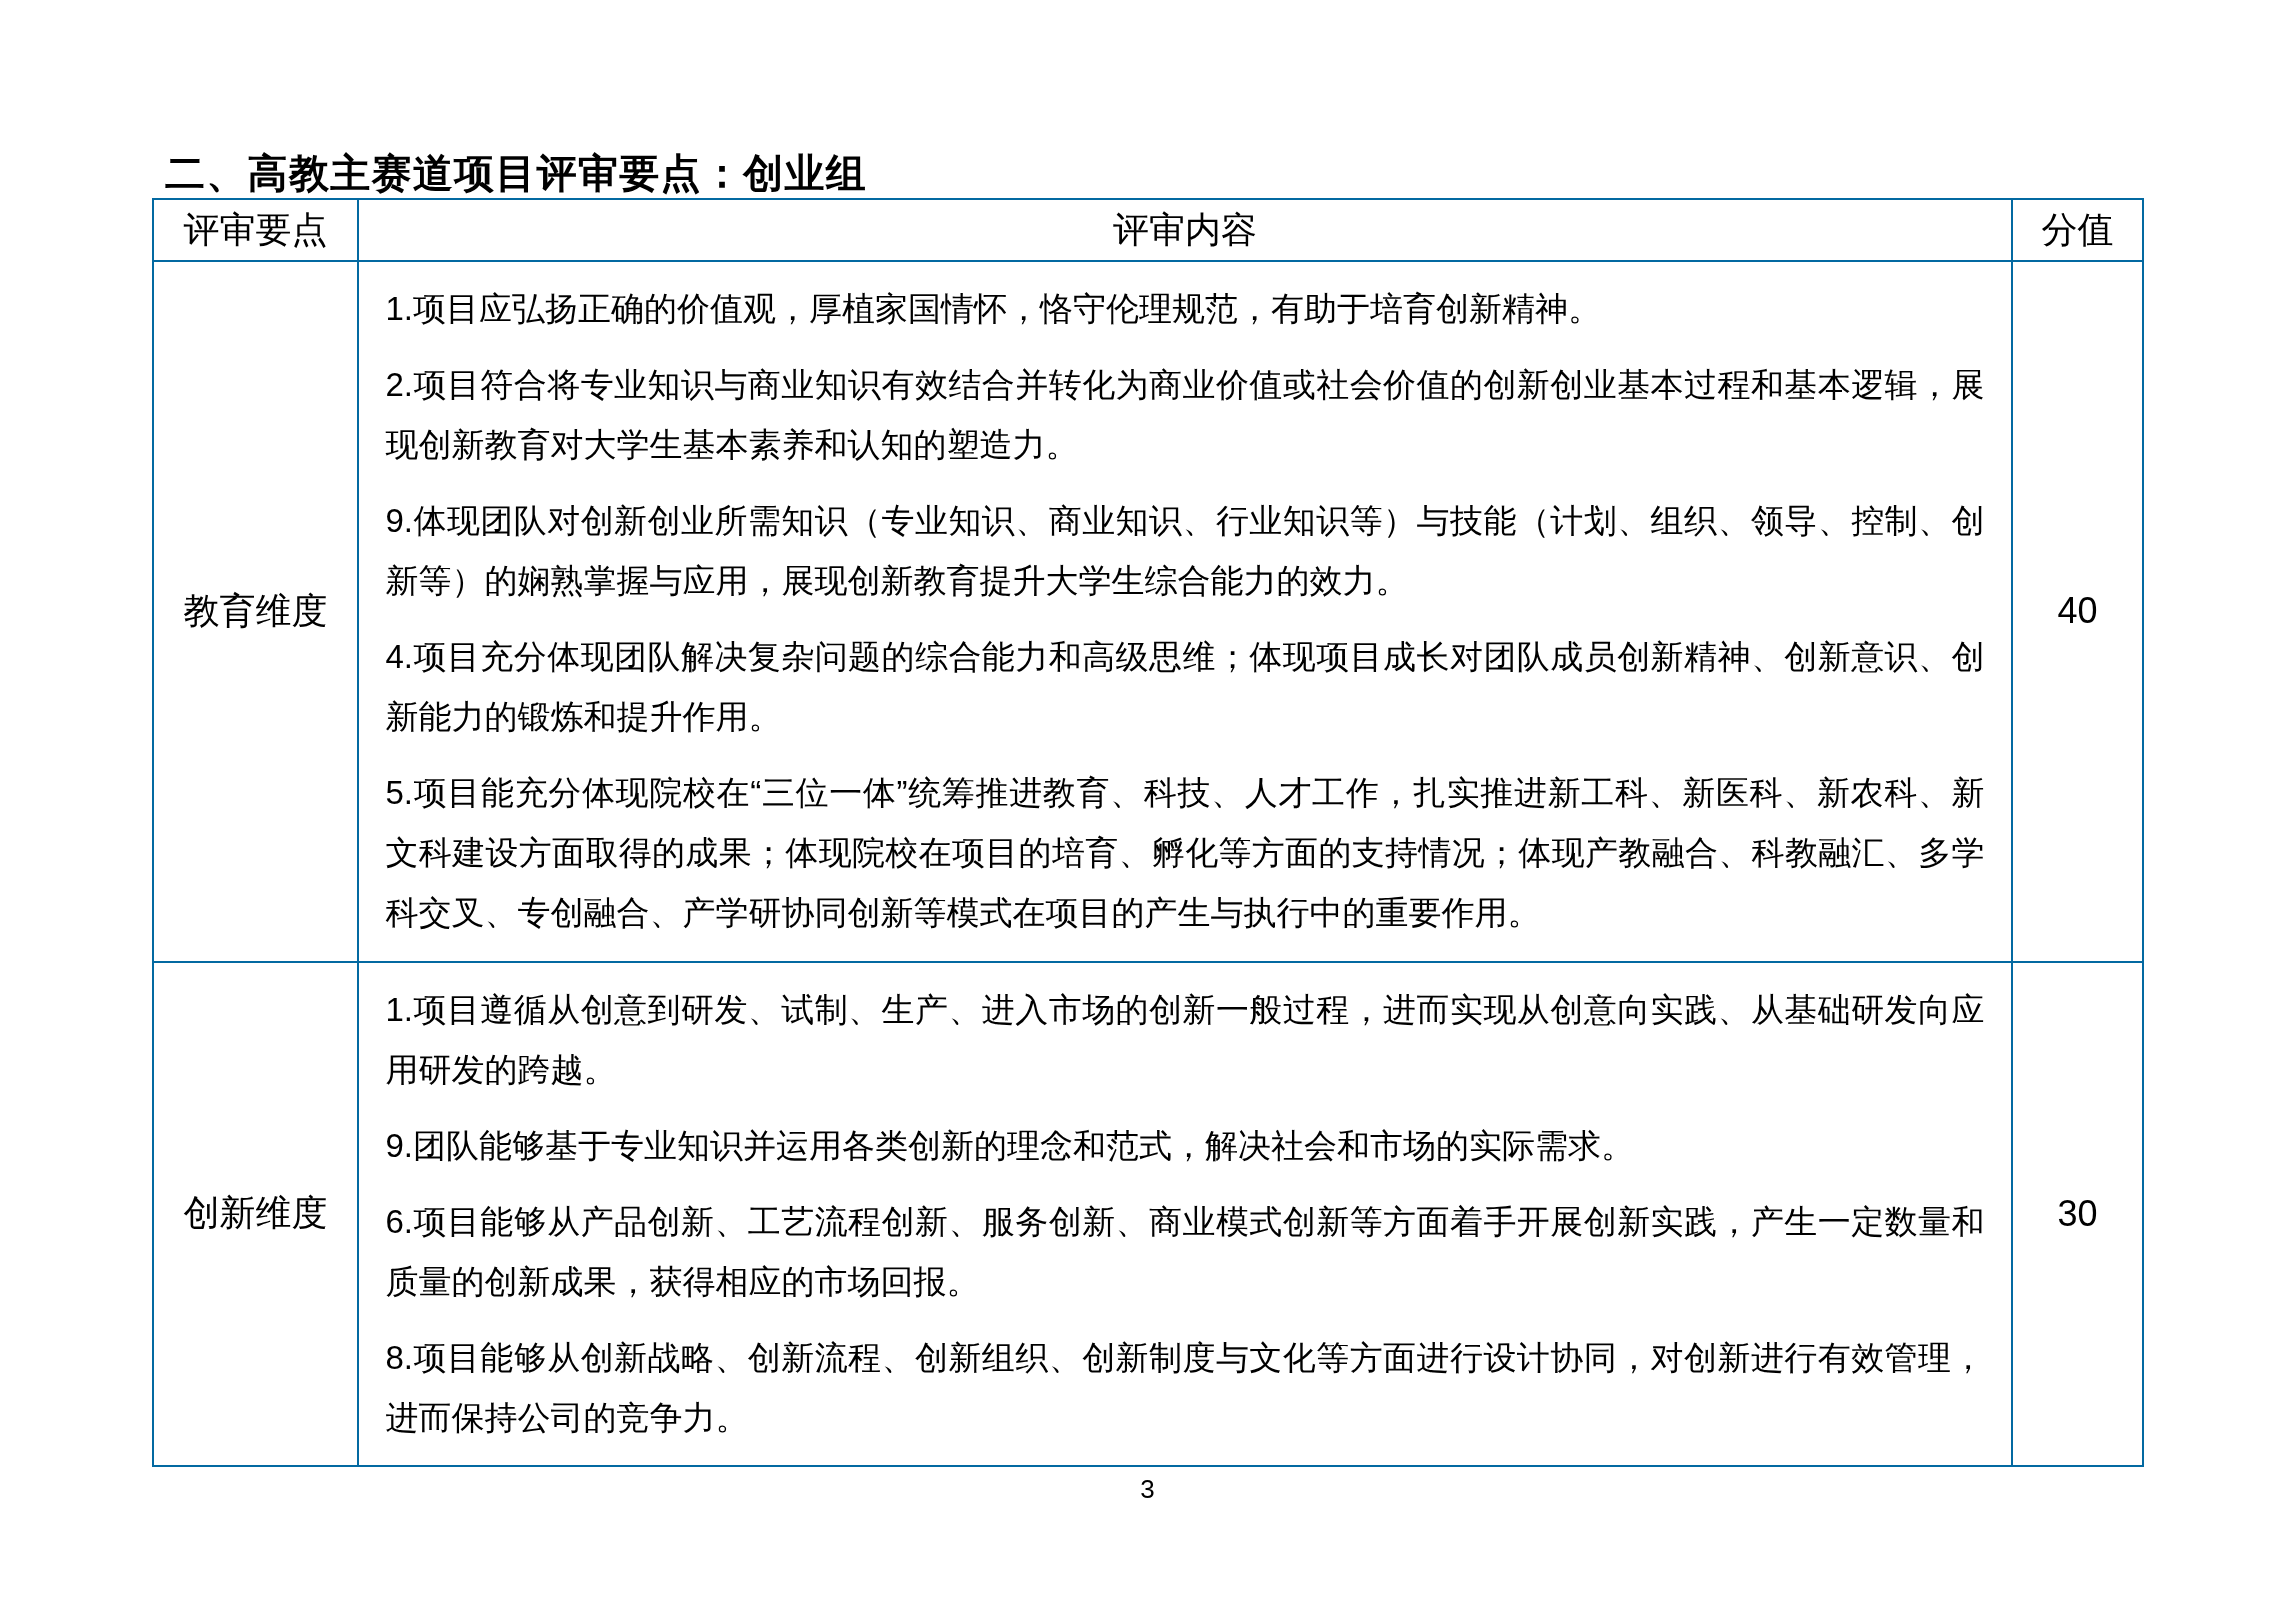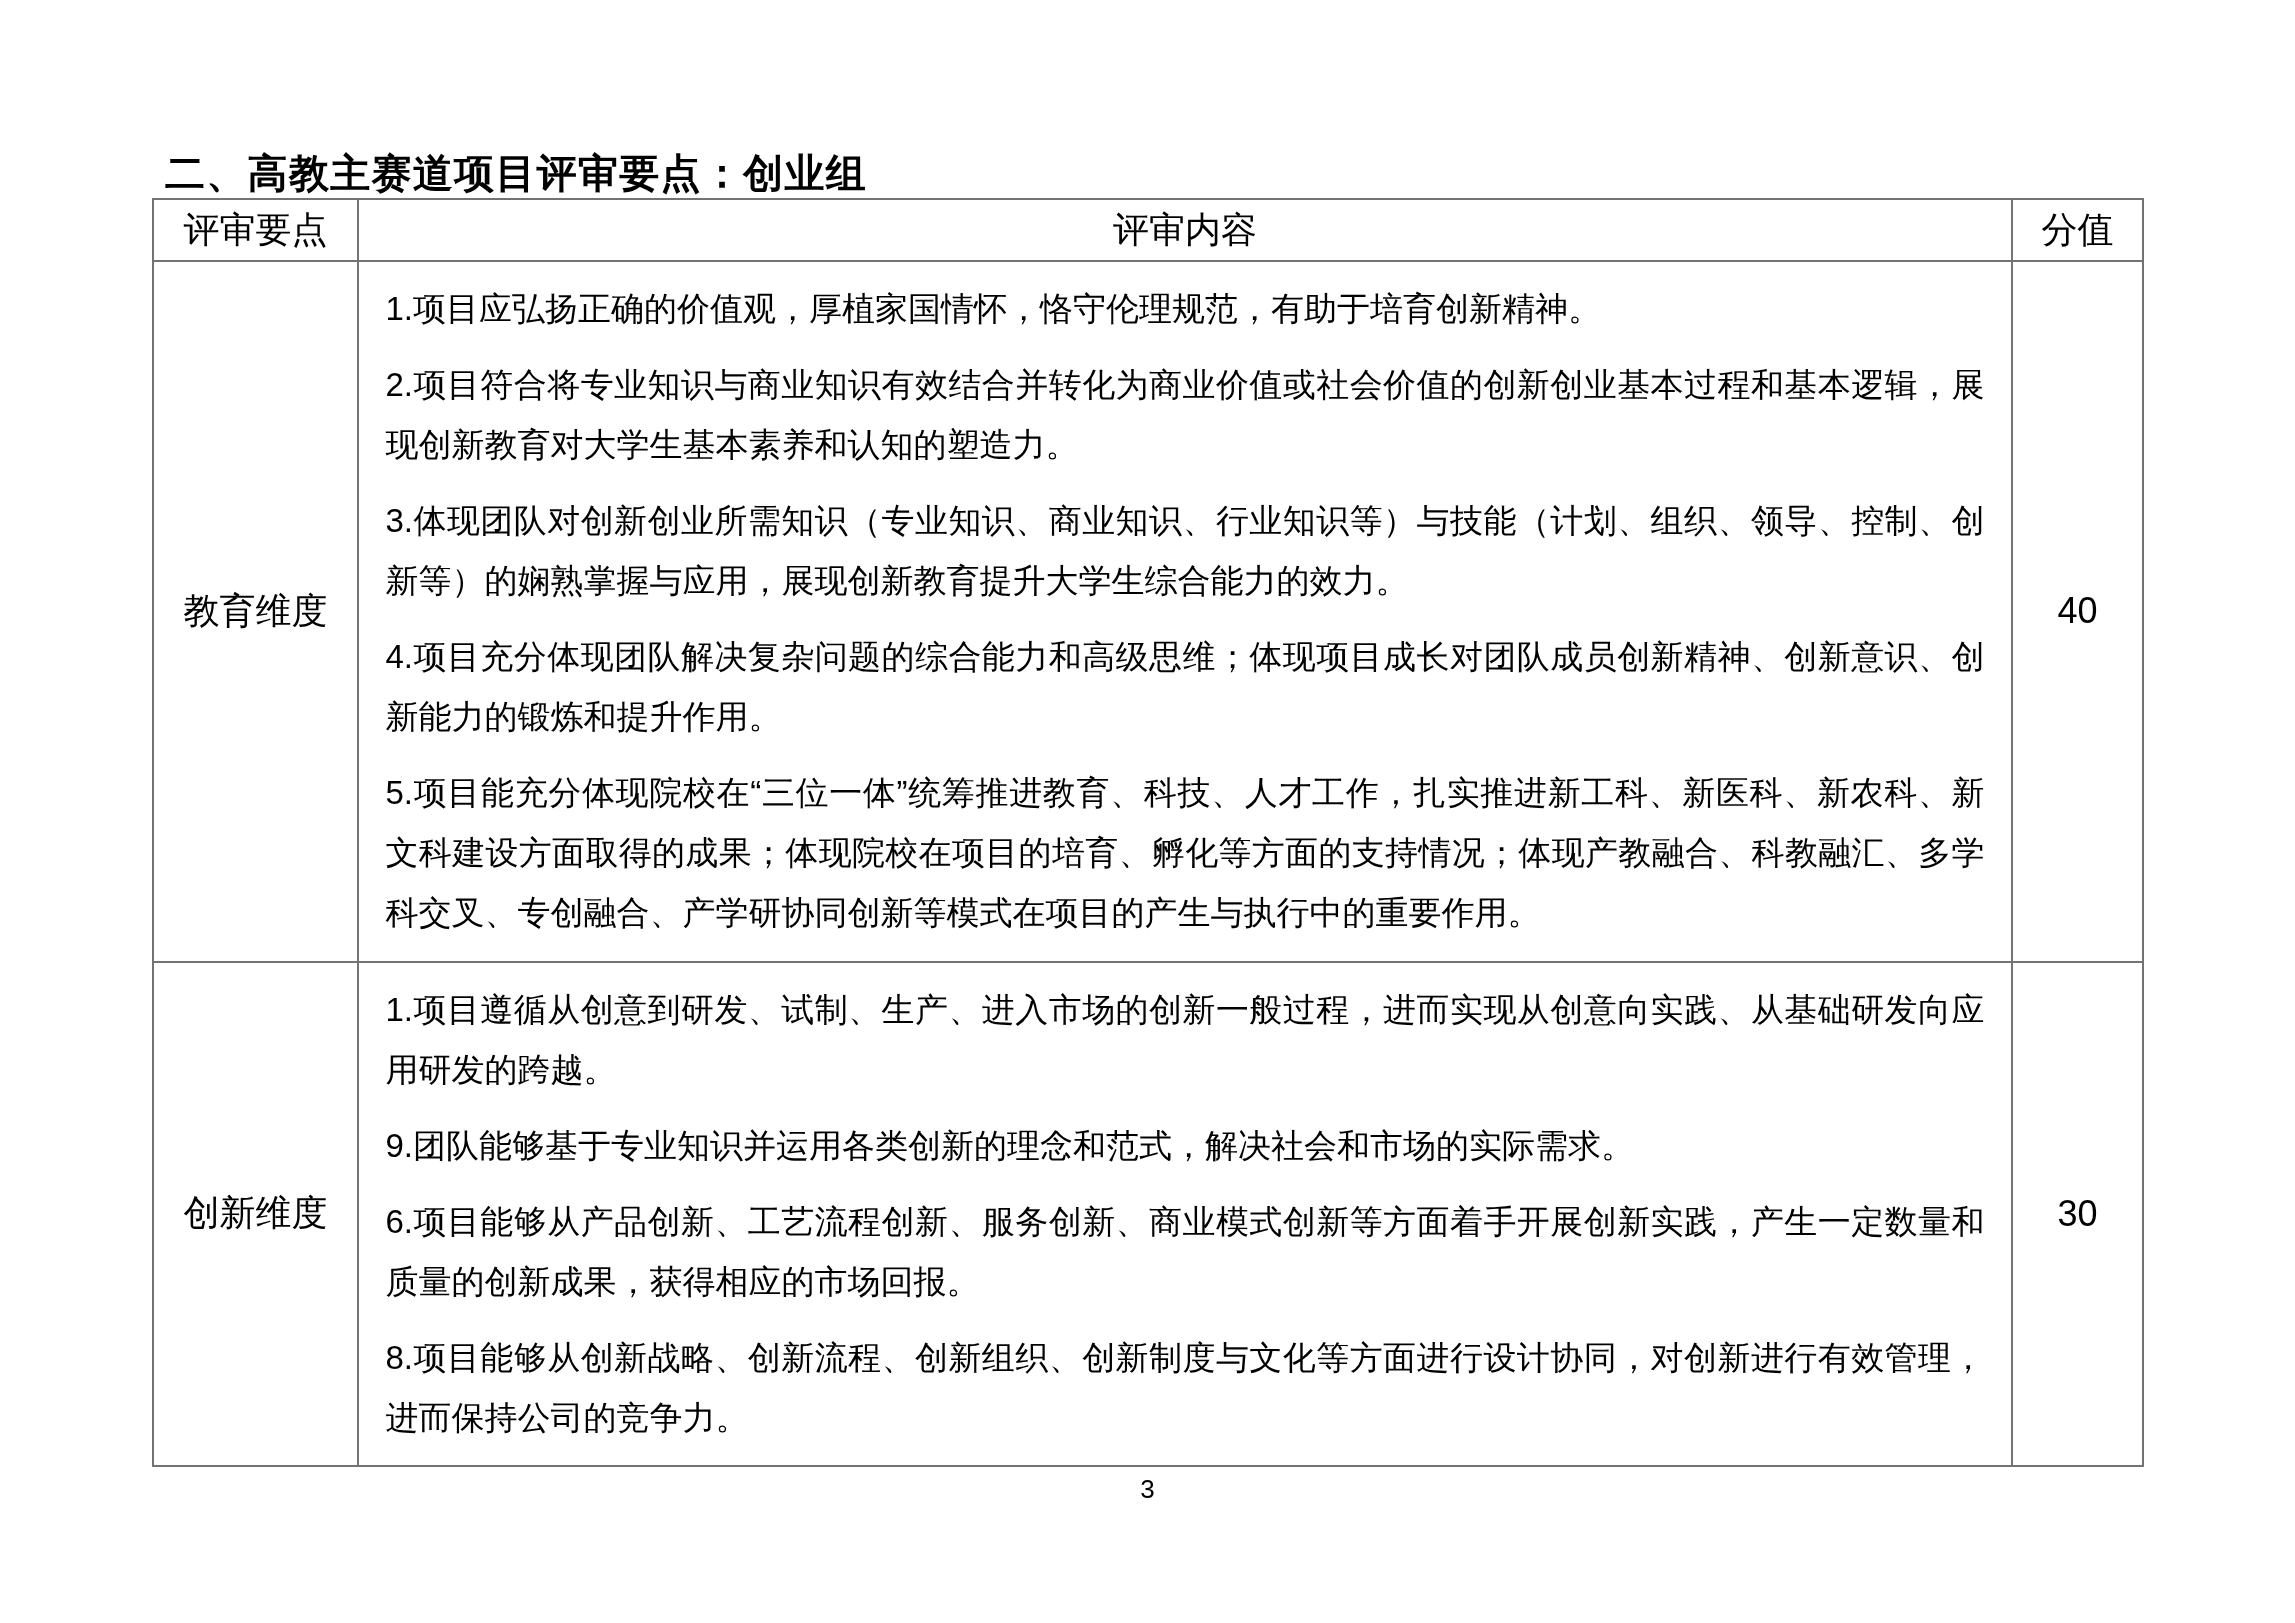--- a/index.html
+++ b/index.html
@@ -33,21 +33,21 @@
     top: 198px;
     width: 1990px;
     border-collapse: collapse;
     table-layout: fixed;
   }
   .review-table col.c-key     { width: 205px; }
   .review-table col.c-content { width: 1654px; }
   .review-table col.c-score   { width: 131px; }
   .review-table th,
   .review-table td {
-    border: 2px solid #737373;
+    border: 2px solid #0369a1;
     background: #ffffff;
     vertical-align: middle;
   }
   .review-table thead tr { height: 62px; }
   .review-table th {
     font-size: 36px;
     font-weight: normal;
     text-align: center;
     padding: 0;
   }
@@ -100,21 +100,21 @@
         <th>评审内容</th>
         <th>分值</th>
       </tr>
     </thead>
     <tbody>
       <tr class="row-edu">
         <td class="dim-cell">教育维度</td>
         <td class="content-cell">
           <p>1.项目应弘扬正确的价值观，厚植家国情怀，恪守伦理规范，有助于培育创新精神。</p>
           <p>2.项目符合将专业知识与商业知识有效结合并转化为商业价值或社会价值的创新创业基本过程和基本逻辑，展现创新教育对大学生基本素养和认知的塑造力。</p>
-          <p>3.体现团队对创新创业所需知识（专业知识、商业知识、行业知识等）与技能（计划、组织、领导、控制、创新等）的娴熟掌握与应用，展现创新教育提升大学生综合能力的效力。</p>
+          <p>9.体现团队对创新创业所需知识（专业知识、商业知识、行业知识等）与技能（计划、组织、领导、控制、创新等）的娴熟掌握与应用，展现创新教育提升大学生综合能力的效力。</p>
           <p>4.项目充分体现团队解决复杂问题的综合能力和高级思维；体现项目成长对团队成员创新精神、创新意识、创新能力的锻炼和提升作用。</p>
           <p>5.项目能充分体现院校在“三位一体”统筹推进教育、科技、人才工作，扎实推进新工科、新医科、新农科、新文科建设方面取得的成果；体现院校在项目的培育、孵化等方面的支持情况；体现产教融合、科教融汇、多学科交叉、专创融合、产学研协同创新等模式在项目的产生与执行中的重要作用。</p>
         </td>
         <td class="score-cell">40</td>
       </tr>
       <tr class="row-inn">
         <td class="dim-cell">创新维度</td>
         <td class="content-cell">
           <p>1.项目遵循从创意到研发、试制、生产、进入市场的创新一般过程，进而实现从创意向实践、从基础研发向应用研发的跨越。</p>
           <p>9.团队能够基于专业知识并运用各类创新的理念和范式，解决社会和市场的实际需求。</p>

